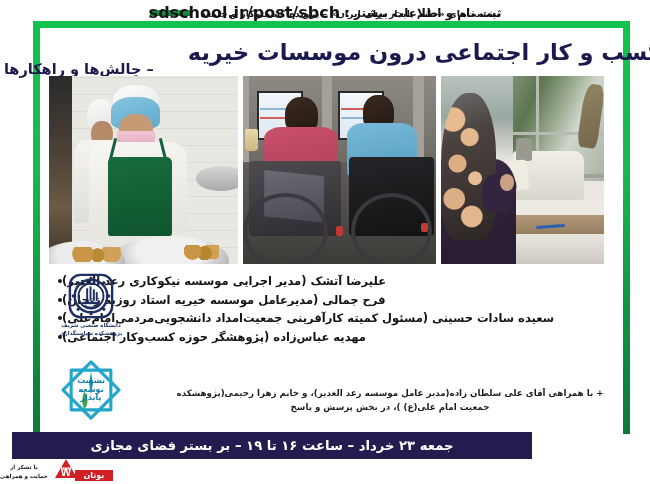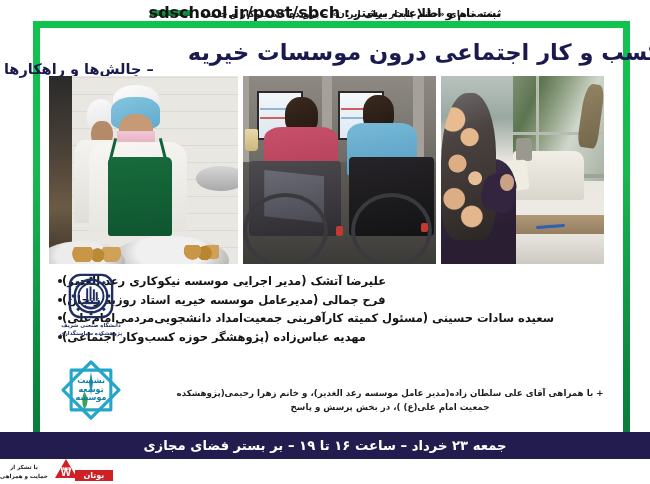--- a/index.html
+++ b/index.html
@@ -435,22 +435,22 @@
     font-size: 8px;
     font-weight: bold;
     color: #0f7fa3;
     line-height: 1.08;
     letter-spacing: 0.4px;
   }
 
   
   .footer-band {
     position: absolute;
-    left: 0; top: 432px;
-    width: 650px; height: 27px;
+    left: 12px; top: 432px;
+    width: 520px; height: 27px;
     background: #231c4e;
     display: flex;
     align-items: center;
     justify-content: center;
     direction: rtl;
   }
   .footer-band-text {
     font-size: 13.2px;
     font-weight: bold;
     color: #ffffff;
@@ -695,21 +695,21 @@
           <rect x="18" y="18" width="64" height="64"></rect>
           <rect x="18" y="18" width="64" height="64" transform="rotate(45 50 50)"></rect>
         </g>
         <path d="M50 20 L53 40 L50 58 L47 40 Z" fill="#1d8fae"></path>
         <path d="M39 52 q11 16 0 30 q-6 -15 0 -30 z" fill="#2f9e4a" opacity="0.95"></path>
       </svg>
     </div>
     <div class="school-words">
       <span class="school-word">نشست</span>
       <span class="school-word">توسعه</span>
-      <span class="school-word">موسسه</span>
+      <span class="school-word">پایدار</span>
     </div>
   </div>
 
   <div class="footer-band">
     <span class="footer-band-text">جمعه ۲۳ خرداد – ساعت ۱۶ تا ۱۹ – بر بستر فضای مجازی</span>
   </div>
 
   <div class="footer-strip"></div>
 
   <div class="reg-wrap">

